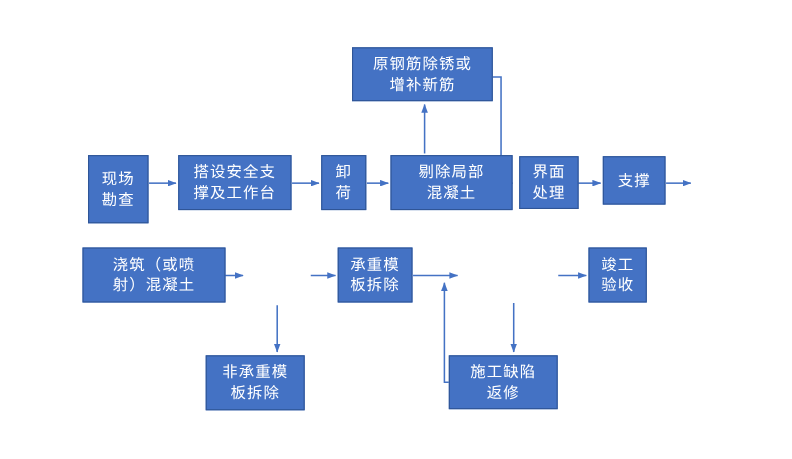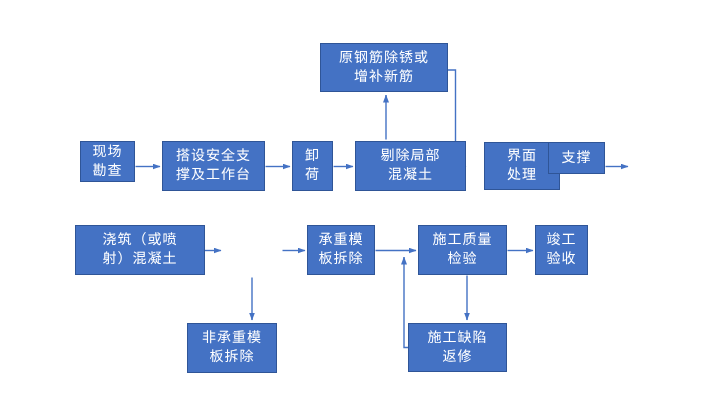--- a/index.html
+++ b/index.html
@@ -41,21 +41,20 @@
     border:1px solid var(--node-border);
     color:var(--node-text);
     display:flex;
     align-items:center;
     justify-content:center;
     text-align:center;
     font-size:14px;
     line-height:19px;
     white-space:pre-line;
     letter-spacing:1px;
-    font-family:Liberation Mono, monospace;
   }
 </style>
 </head>
 <body>
 
 <div class="canvas">
 
   <svg class="connectors" viewBox="0 0 720 417" xmlns="http://www.w3.org/2000/svg">
     <defs>
       <marker id="arrow" viewBox="0 0 8 6" refX="7.5" refY="3" markerWidth="8" markerHeight="6" markerUnits="userSpaceOnUse" orient="auto">
@@ -79,46 +78,44 @@
     <line class="conn" x1="507.5" y1="250.5" x2="533" y2="250.5" marker-end="url(#arrow)"></line>
 
     <line class="conn" x1="252" y1="277.5" x2="252" y2="320" marker-end="url(#arrow)"></line>
     <line class="conn" x1="467" y1="275.5" x2="467" y2="320" marker-end="url(#arrow)"></line>
     <path class="conn" d="M408,347.5 H404 V257" marker-end="url(#arrow)"></path>
   </svg>
 
   <div class="node" style="left:320px;top:43px;width:128px;height:49px">原钢筋除锈或
 增补新筋</div>
 
-  <div class="node" style="left:80px;top:141px;width:55px;height:41px">现场
+  <div class="node" style="left:80px;top:141px;width:55px;height:62px">现场
 勘查</div>
 
   <div class="node" style="left:162px;top:141px;width:103px;height:50px">搭设安全支
 撑及工作台</div>
 
   <div class="node" style="left:292px;top:141px;width:41px;height:50px">卸
 荷</div>
 
   <div class="node" style="left:355px;top:141px;width:111px;height:50px">剔除局部
 混凝土</div>
 
-  <div class="node" style="left:484px;top:142px;width:76px;height:48px">界面
+  <div class="node" style="left:472px;top:142px;width:54px;height:48px">界面
 处理</div>
 
-  <div class="node" style="left:548px;top:142px;width:57px;height:32px">支撑</div>
+  <div class="node" style="left:548px;top:142px;width:57px;height:44px">支撑</div>
 
   <div class="node" style="left:75px;top:225px;width:130px;height:50px">浇筑（或喷
 射）混凝土</div>
 
 
   <div class="node" style="left:307px;top:225px;width:68px;height:50px">承重模
 板拆除</div>
 
-  <div class="node" style="left:418px;top:225px;width:89px;height:50px">施工质量
-检验</div>
 
   <div class="node" style="left:535px;top:225px;width:53px;height:50px">竣工
 验收</div>
 
   <div class="node" style="left:187px;top:323px;width:90px;height:50px">非承重模
 板拆除</div>
 
   <div class="node" style="left:408px;top:323px;width:99px;height:49px">施工缺陷
 返修</div>
 

